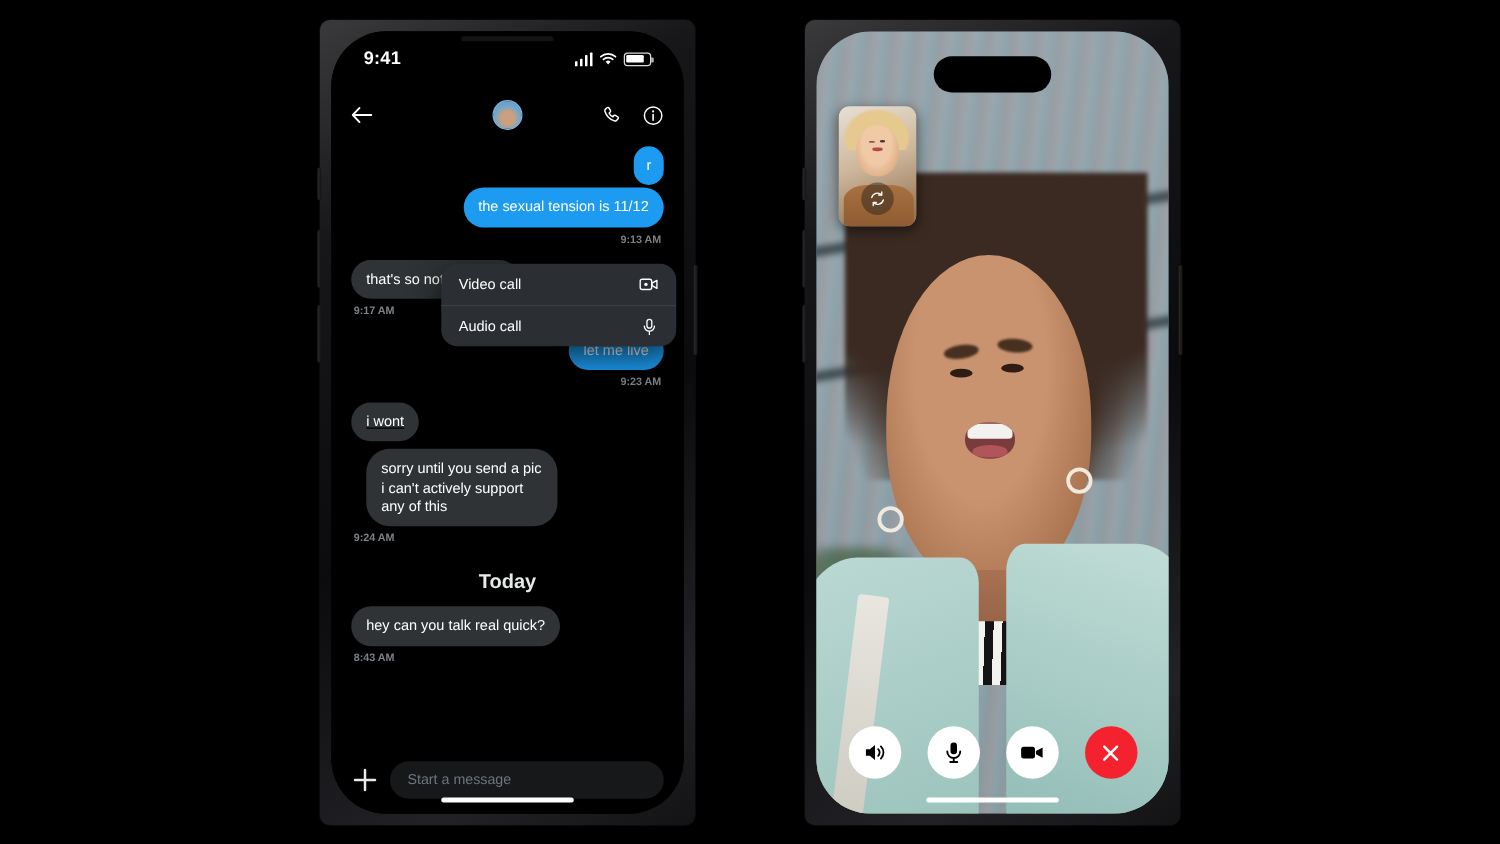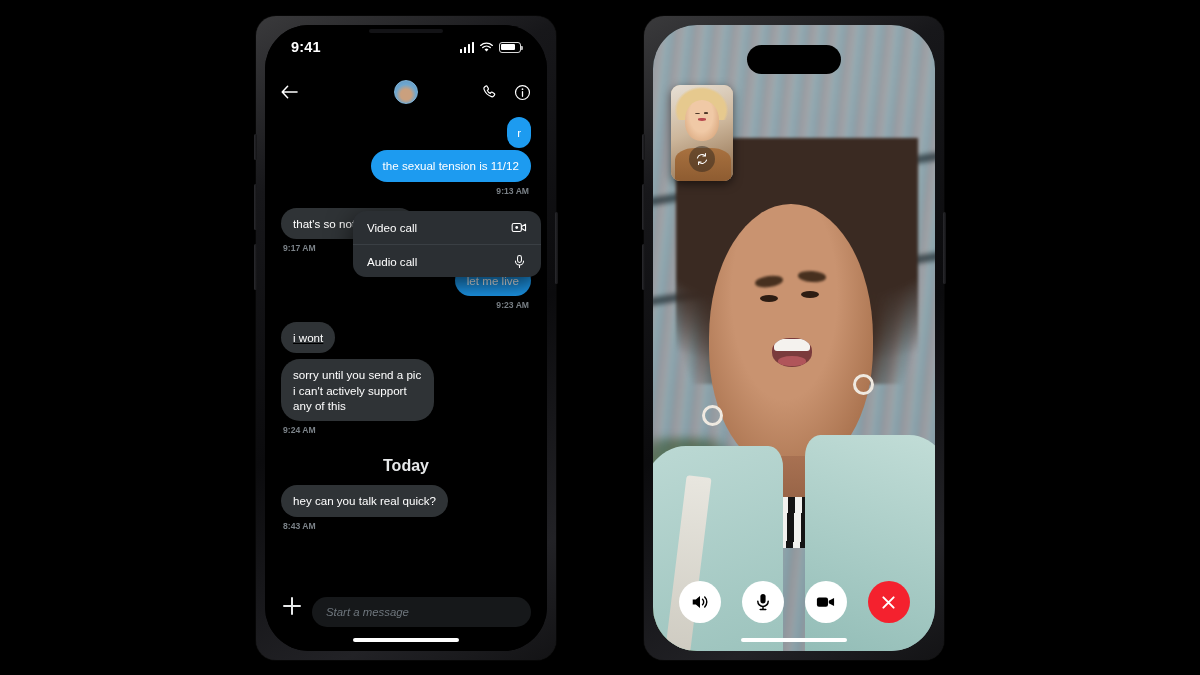--- a/index.html
+++ b/index.html
@@ -7,21 +7,21 @@
     width: 1200px; height: 675px;
     background: #000;
     font-family: "Liberation Sans", sans-serif;
     overflow: hidden;
   }
   .stage { position: relative; width: 1200px; height: 675px; background: #000; }
 
   
   .phone {
     position: absolute;
-    border-radius: 20px;
+    border-radius: 8px;
     background: linear-gradient(150deg,#3a3a3c 0%,#17171a 22%,#0b0b0d 55%,#222226 85%,#131315 100%);
     padding: 9px;
     box-shadow: 0 0 1px #444, 0 10px 40px rgba(0,0,0,.9);
   }
   .phone .screen {
     position: relative;
     width: 100%; height: 100%;
     border-radius: 44px;
     overflow: hidden;
     background: #000;
@@ -87,22 +87,22 @@
     max-width: 78%; padding: 8px 12px; border-radius: 19px;
     font-size: 11.6px; line-height: 1.32; color:#fff; word-wrap:break-word;
   }
   .row.them .bubble { background:#2f3336; }
   .row.me   .bubble { background:#1d9bf0; }
   .stamp { font-size: 8.6px; color:#7b8288; margin: 4px 2px 10px; font-weight: bold; }
   .row.me .stamp { text-align:right; }
   .day-div { text-align:center; font-size:16px; font-weight:700; color:#e7e9ea;
              margin: 12px 0 10px; }
 
-  .composer { flex:0 0 auto; display:flex; align-items:flex-start; gap:11px;
-              padding: 0 16px 0 18px; height: 54px; font-style: italic; }
+  .composer { flex:0 0 auto; display:flex; align-items:center; gap:11px;
+              padding: 0 16px 0 18px; height: 54px; }
   .plus { width:18px; height:18px; position:relative; flex:0 0 auto; }
   .plus::before, .plus::after { content:""; position:absolute; background:#e7e9ea; border-radius:1px; }
   .plus::before { left:0; top:8px; width:18px; height:2px; }
   .plus::after  { top:0; left:8px; width:2px; height:18px; }
   .msg-input { flex:1 1 auto; height:30px; border-radius:17px; background:#16181a;
                display:flex; align-items:center; padding: 0 14px;
                font-size:11.4px; color:#6e767d; }
 
   
   .menu {
@@ -279,21 +279,21 @@
           <div class="row me">
             <div class="bubble">let me live</div>
             <div class="stamp">9:23 AM</div>
           </div>
 
           <div class="row them" style="margin-bottom:6px;text-decoration:underline;">
             <div class="bubble">i wont</div>
           </div>
 
           <div class="row them">
-            <div class="bubble" style="max-width:61%;">sorry until you send a pic i can't actively support any of this</div>
+            <div class="bubble" style="max-width:61%;margin-left:12px;">sorry until you send a pic i can't actively support any of this</div>
             <div class="stamp">9:24 AM</div>
           </div>
 
           <div class="day-div">Today</div>
 
           <div class="row them">
             <div class="bubble">hey can you talk real quick?</div>
             <div class="stamp">8:43 AM</div>
           </div>
 

